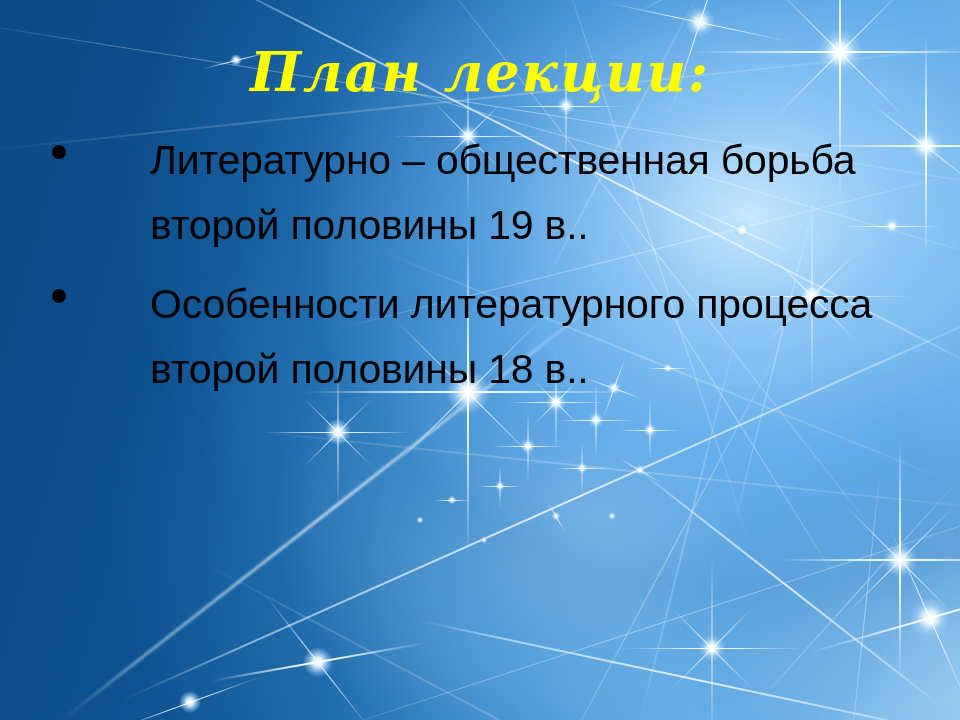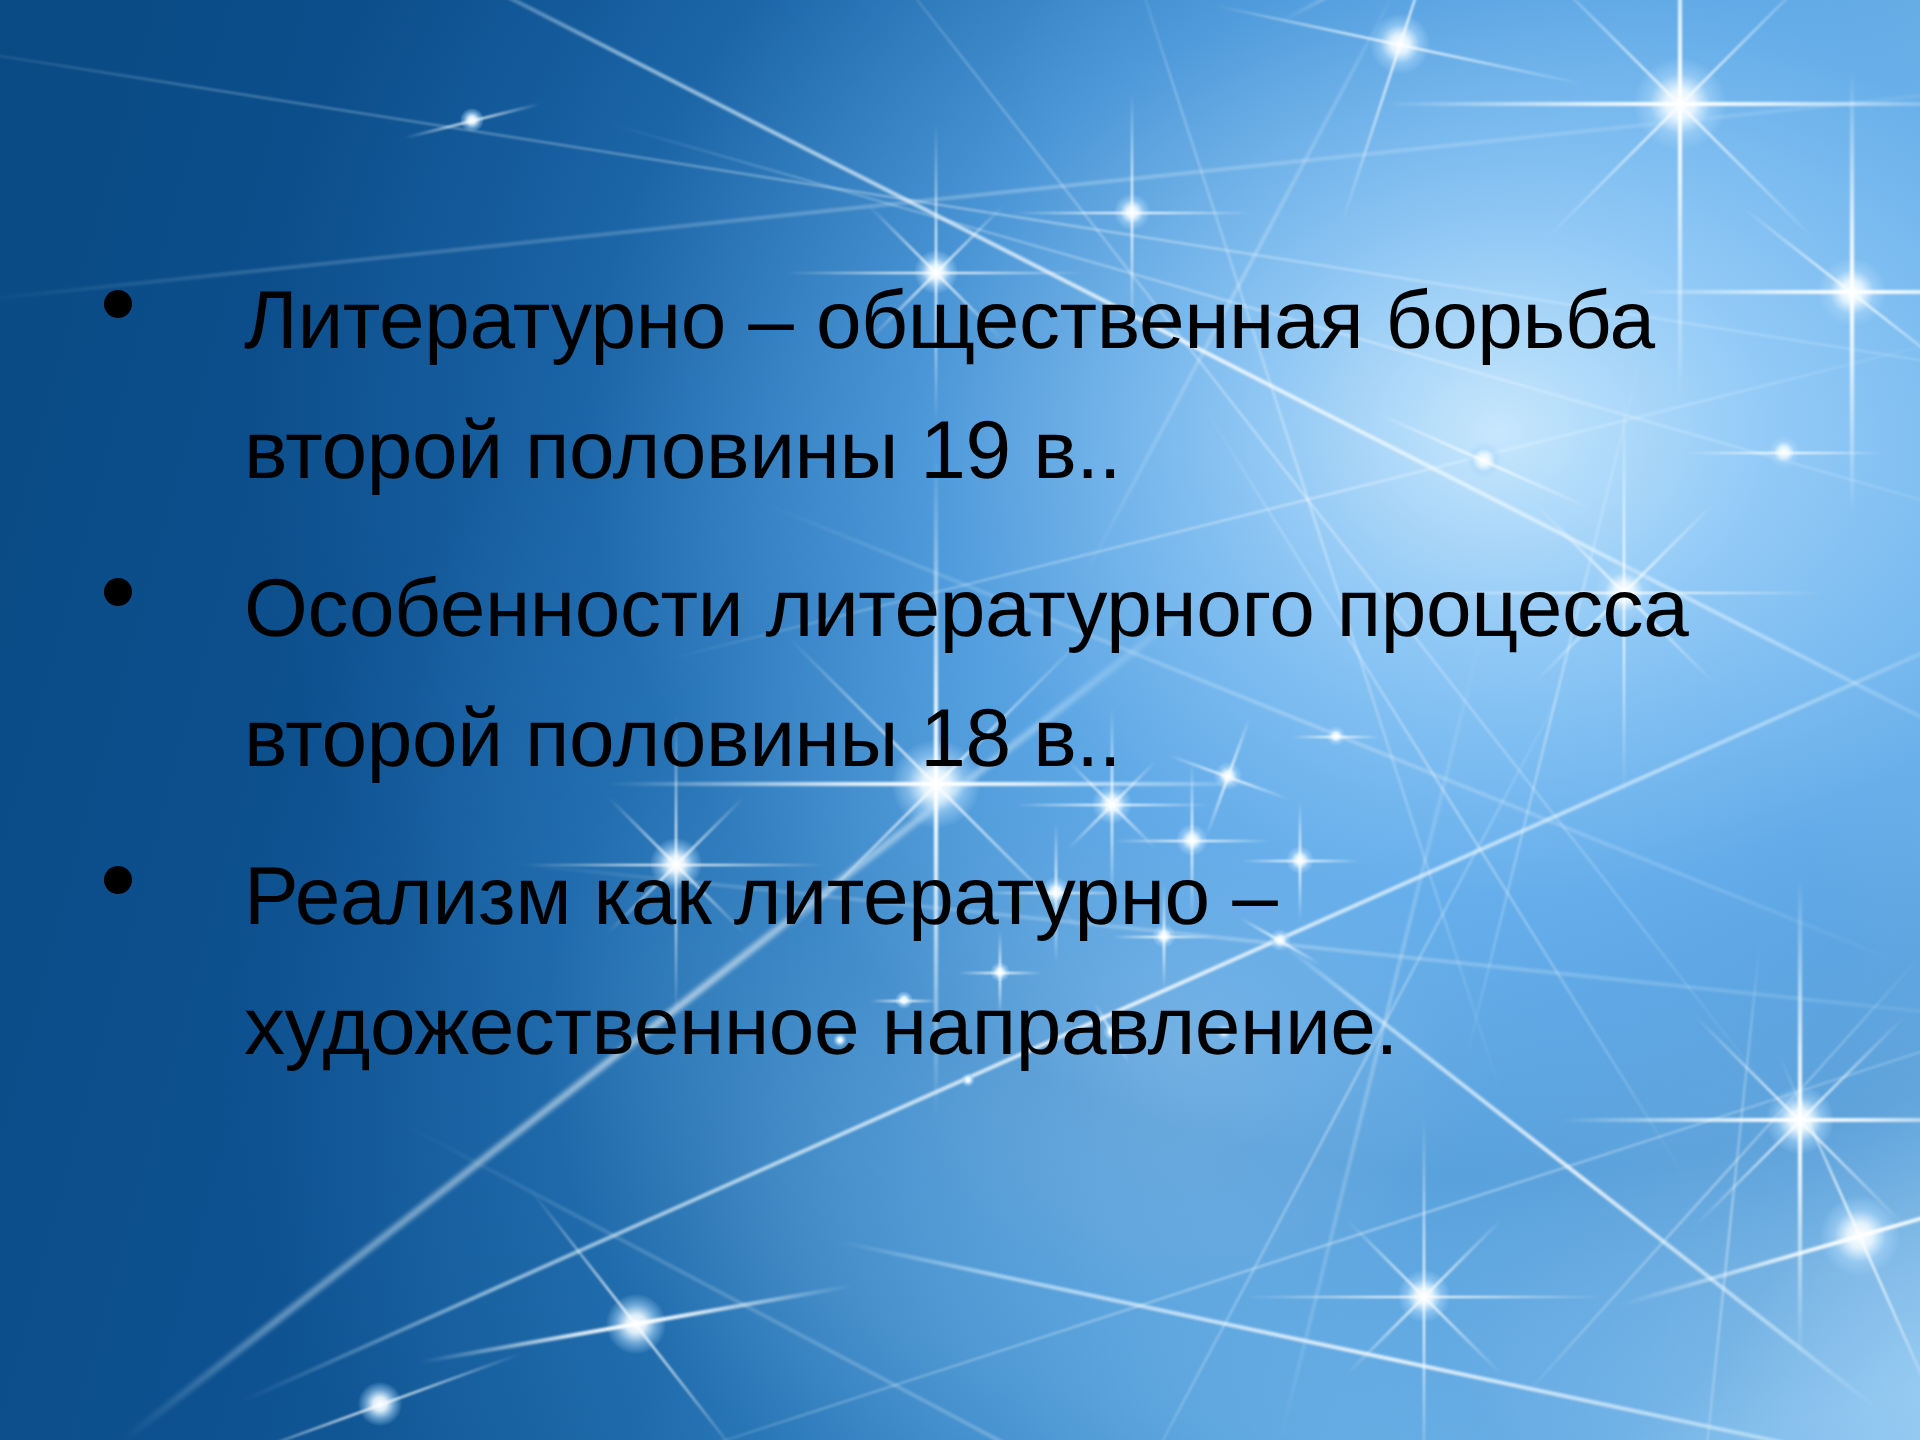--- a/index.html
+++ b/index.html
@@ -148,20 +148,21 @@
   }
 
   .bullet-text {
     flex: 1 1 auto;
     color: #000000;
     font-family: "Liberation Sans", sans-serif;
     font-weight: normal;
     font-size: 41px;
     line-height: 65px;
     letter-spacing: -0.2px;
+    margin-left: 28px;
   }
 </style>
 </head>
 <body>
 
 <div id="slide">
 
   <div class="bg-layer bg-base"></div>
 
   <div class="bg-layer">
@@ -351,33 +352,30 @@
       <div class="spike" style="width:100px;height:1px;margin:0 0 0 -50px;"></div>
     </div>
     <div class="star" style="left:236px; top:60px;">
       <div class="core" style="width:12px;height:12px;"></div>
       <div class="spike" style="width:70px;height:1px;margin:0 0 0 -35px;transform:rotate(-14deg);"></div>
     </div>
   </div>
 
   <div id="content">
 
+    <div class="slide-title">План лекции:</div>
 
     <div class="bullet-list">
 
       <div class="bullet-item">
         <span class="bullet-marker"></span>
         <span class="bullet-text">Литературно – общественная борьба второй половины 19 в..</span>
       </div>
 
       <div class="bullet-item">
         <span class="bullet-marker"></span>
         <span class="bullet-text">Особенности литературного процесса второй половины 18 в..</span>
       </div>
 
-      <div class="bullet-item">
-        <span class="bullet-marker"></span>
-        <span class="bullet-text">Реализм как литературно – художественное направление.</span>
-      </div>
 
     </div>
   </div>
 </div>
 
 </body></html>

